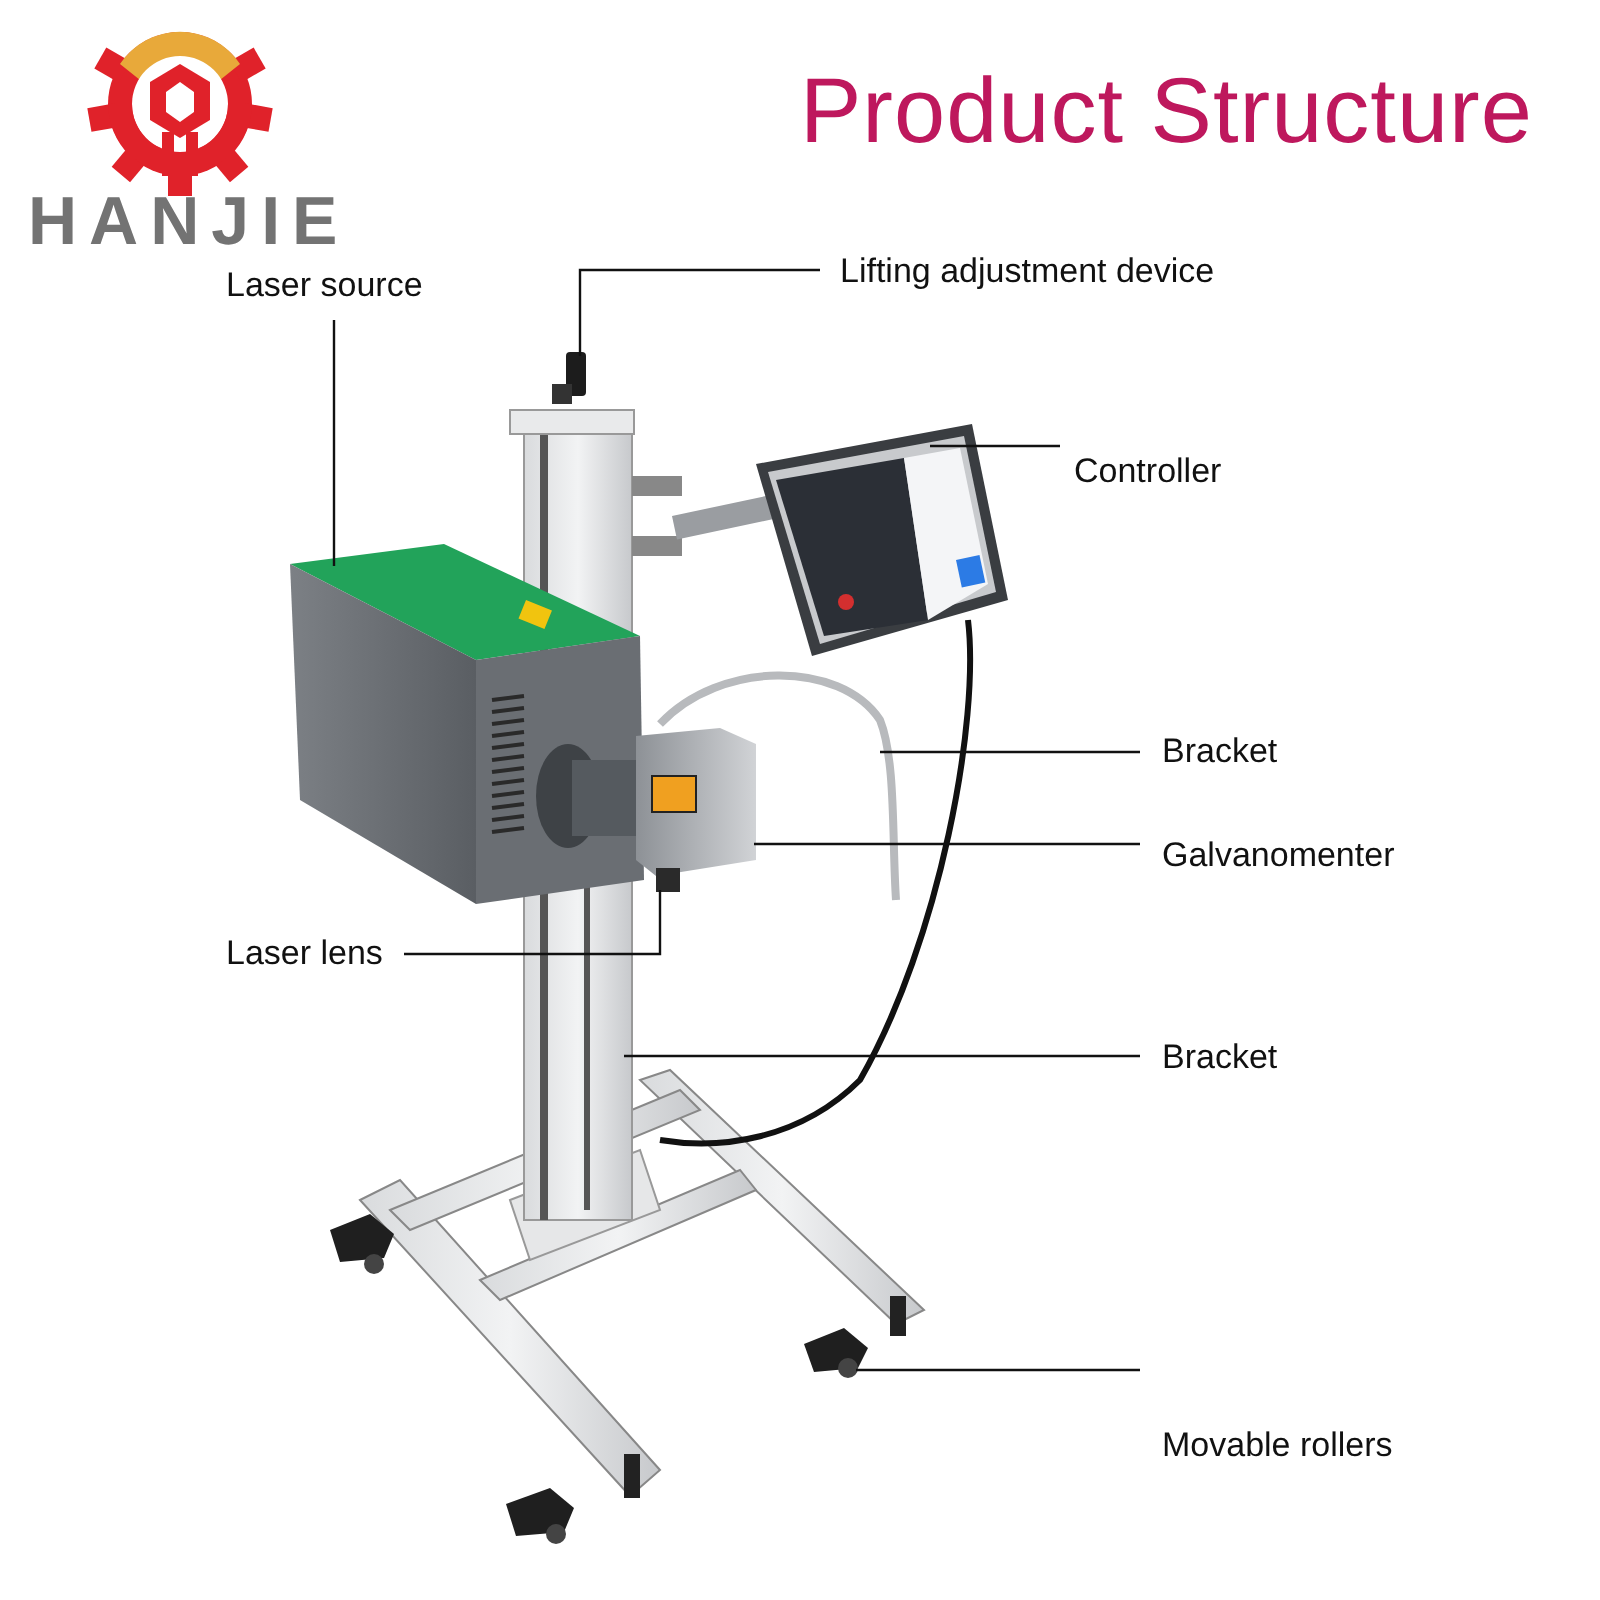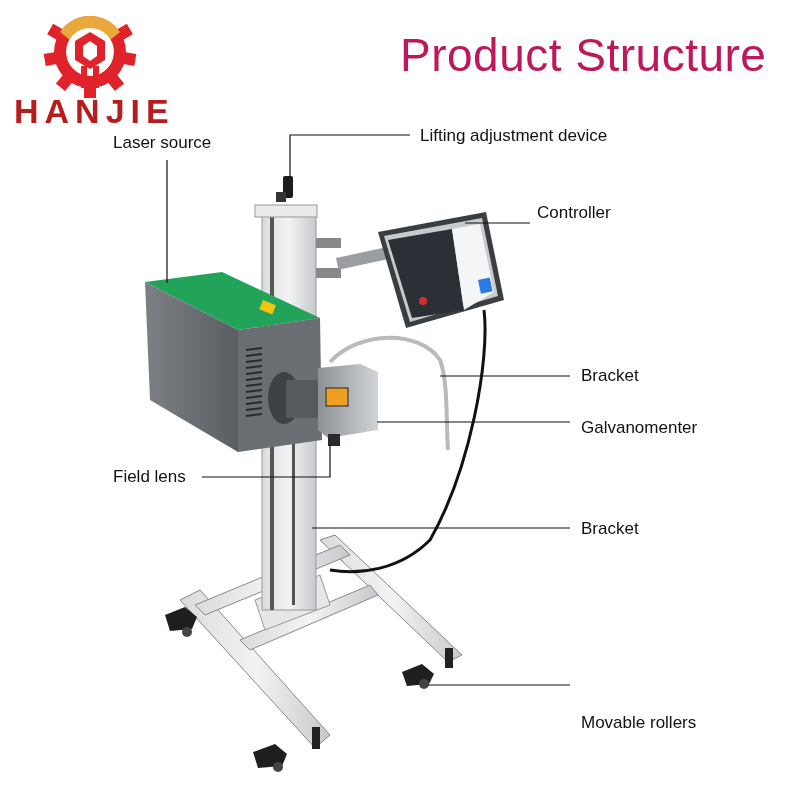--- a/index.html
+++ b/index.html
@@ -1,18 +1,18 @@
 <!DOCTYPE html>
 <html><head>
 <meta charset="utf-8">
 <style>
   html,body{margin:0;padding:0;background:#ffffff;}
   body{width:800px;height:800px;position:relative;overflow:hidden;font-family:"Liberation Sans",sans-serif;}
   .title{position:absolute;left:400px;top:28px;font-size:46px;color:#be185d;letter-spacing:0.5px;white-space:nowrap;}
-  .brand{position:absolute;left:14px;top:92px;font-size:34px;font-weight:bold;color:#b91c1c;letter-spacing:6px;}
+  .brand{position:absolute;left:14px;top:92px;font-size:34px;font-weight:bold;color:#737373;letter-spacing:6px;}
   .label{position:absolute;font-size:17px;color:#111;white-space:nowrap;text-align:right;}
   svg{position:absolute;left:0;top:0;}
 </style>
 </head>
 <body>
 
 <svg width="800" height="800" viewBox="0 0 800 800">
 
   <g transform="translate(90,52)">
     <circle cx="0" cy="0" r="36" fill="#e0222a"></circle>
@@ -136,18 +136,18 @@
     <line x1="440" y1="376" x2="570" y2="376"></line>
     <line x1="377" y1="422" x2="570" y2="422"></line>
     <polyline points="202,477 330,477 330,445"></polyline>
     <line x1="312" y1="528" x2="570" y2="528"></line>
     <line x1="428" y1="685" x2="570" y2="685"></line>
   </g>
 </svg>
 
 <div class="label" style="left:113px;top:133px;">Laser source</div>
 <div class="label" style="left:420px;top:126px;">Lifting adjustment device</div>
-<div class="label" style="left:537px;top:203px;">Controller</div>
+<div class="label" style="left:537px;top:226px;">Controller</div>
 <div class="label" style="left:581px;top:366px;">Bracket</div>
 <div class="label" style="left:581px;top:418px;">Galvanomenter</div>
-<div class="label" style="left:113px;top:467px;">Field lens</div>
+<div class="label" style="left:113px;top:467px;">Laser lens</div>
 <div class="label" style="left:581px;top:519px;">Bracket</div>
 <div class="label" style="left:581px;top:713px;">Movable rollers</div>
 
 </body></html>

